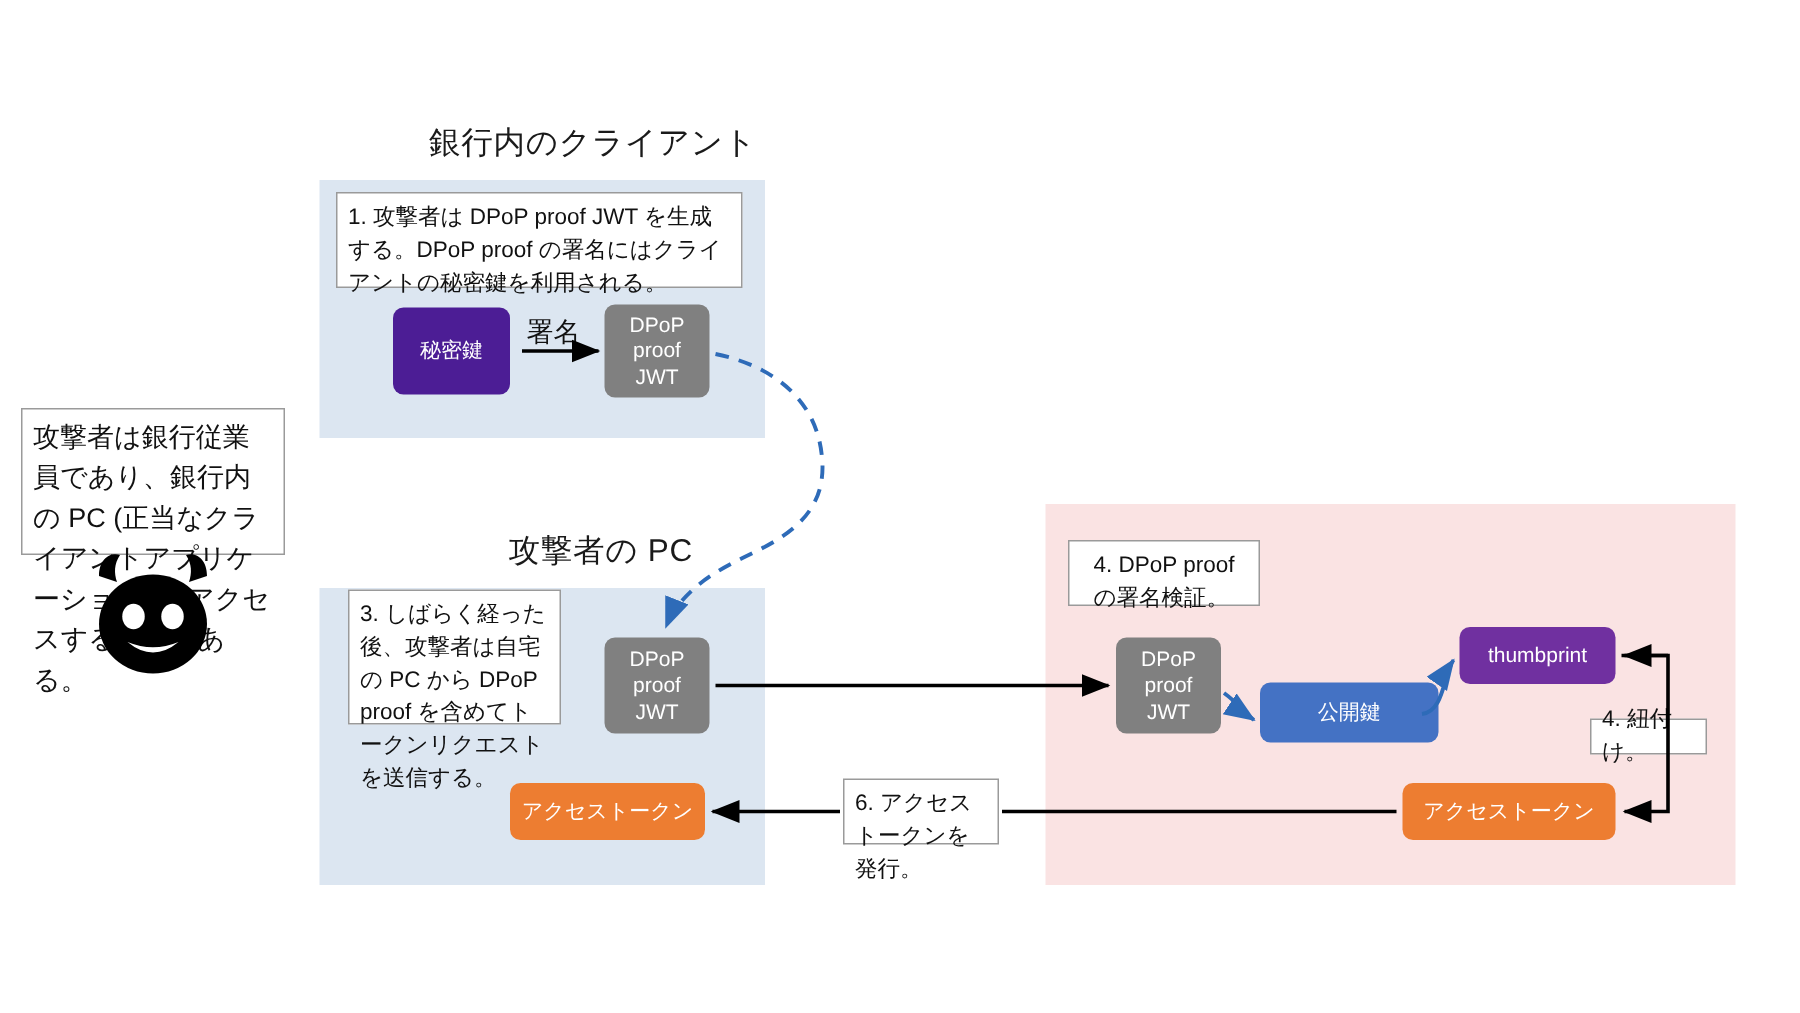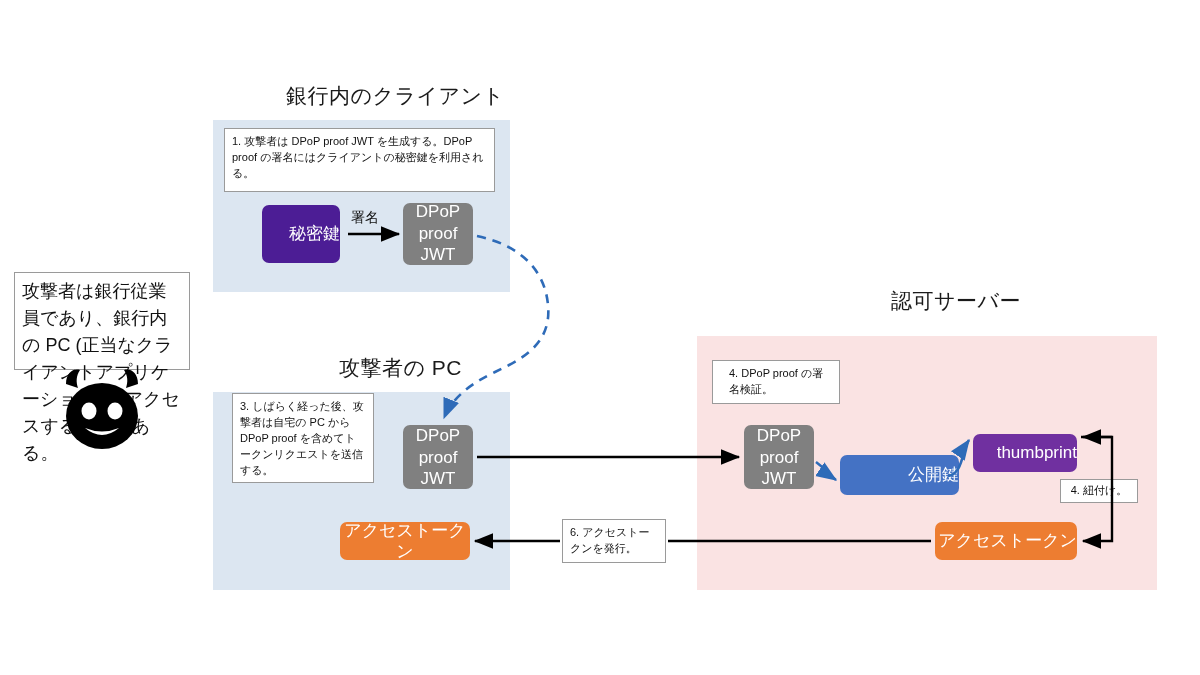--- a/index.html
+++ b/index.html
@@ -35,47 +35,47 @@
     color: #1a1a1a;
     white-space: nowrap;
     letter-spacing: 0.5px;
     margin-left: 36px;
   }
   .note {
     position: absolute;
     box-sizing: border-box;
     background: #ffffff;
     border: 1px solid #9a9a9a;
-    font-size: 11px;
+    font-size: 15px;
     line-height: 1.45;
     color: #111111;
     padding: 5px 7px;
     white-space: pre-line;
   }
   .node {
     position: absolute;
     box-sizing: border-box;
     display: flex;
     align-items: center;
-    justify-content: flex-end;
+    justify-content: center;
     text-align: center;
     border-radius: 7px;
     color: #ffffff;
-    font-size: 17px;
+    font-size: 14px;
     line-height: 1.25;
   }
   .node-gray  { background: #808080; }
   .node-red   { background: #4c1d95; }
   .node-blue  { background: #4472C4; }
   .node-purple{ background: #7030A0; }
   .node-orange{ background: #ED7D31; }
   .node-gray.multiline { flex-direction: column; }
   .caption {
     position: absolute;
-    font-size: 14px;
+    font-size: 18px;
     color: #111111;
     white-space: nowrap;
   }
   svg.overlay {
     position: absolute;
     left: 0;
     top: 0;
     width: 1200px;
     height: 675px;
     pointer-events: none;
@@ -92,21 +92,20 @@
   <div class="panel panel-blue" style="left:213px; top:120px; width:297px; height:172px;"></div>
 
   <div class="panel panel-blue" style="left:213px; top:392px; width:297px; height:198px;"></div>
 
   <div class="panel panel-pink" style="left:697px; top:336px; width:460px; height:254px;"></div>
 
   <div class="panel-title" style="left:250px; top:83px;">銀行内のクライアント</div>
 
   <div class="panel-title" style="left:303px; top:355px;">攻撃者の PC</div>
 
-  <div class="panel-title" style="left:855px; top:288px;">認可サーバー</div>
 
   <div class="note" style="left:14px; top:272px; width:176px; height:98px;
               line-height:1.5; font-size:18px;">攻撃者は銀行従業員であり、銀行内の PC (正当なクライアントアプリケーション) にアクセスする権限がある。</div>
 
   <div class="devil" style="left:54px; top:368px; width:96px; height:82px;">
     <svg viewBox="0 0 96 82" width="96" height="82">
 
       <path d="M12,16 C12,4 20,0 26,2 C22,8 22,14 24,20 Z" fill="#000"></path>
       <path d="M84,16 C84,4 76,0 70,2 C74,8 74,14 72,20 Z" fill="#000"></path>
 
@@ -149,21 +148,21 @@
   <div class="note" style="left:712px; top:360px; width:128px; height:44px;padding-left:16px;">4. DPoP proof の署名検証。</div>
 
   <div class="node node-gray multiline" style="left:744px; top:425px; width:70px; height:64px;">
     <span>DPoP</span>
     <span>proof</span>
     <span>JWT</span>
   </div>
 
   <div class="node node-blue" style="left:840px; top:455px; width:119px; height:40px;">公開鍵</div>
 
-  <div class="node node-purple" style="left:973px; top:418px; width:104px; height:38px;margin-top:16px;">thumbprint</div>
+  <div class="node node-purple" style="left:973px; top:418px; width:104px; height:38px;">thumbprint</div>
 
   <div class="note" style="left:1060px; top:479px; width:78px; height:24px;
               display:flex; align-items:center; justify-content:center;">4. 紐付け。</div>
 
   <div class="node node-orange" style="left:935px; top:522px; width:142px; height:38px;">アクセストークン</div>
 
   <svg class="overlay">
     <defs>
       <marker id="ah-black" markerWidth="9" markerHeight="9" refX="7.5" refY="3.2" orient="auto" markerUnits="strokeWidth">
         <path d="M0,0 L8,3.2 L0,6.4 z" fill="#000000"></path>

